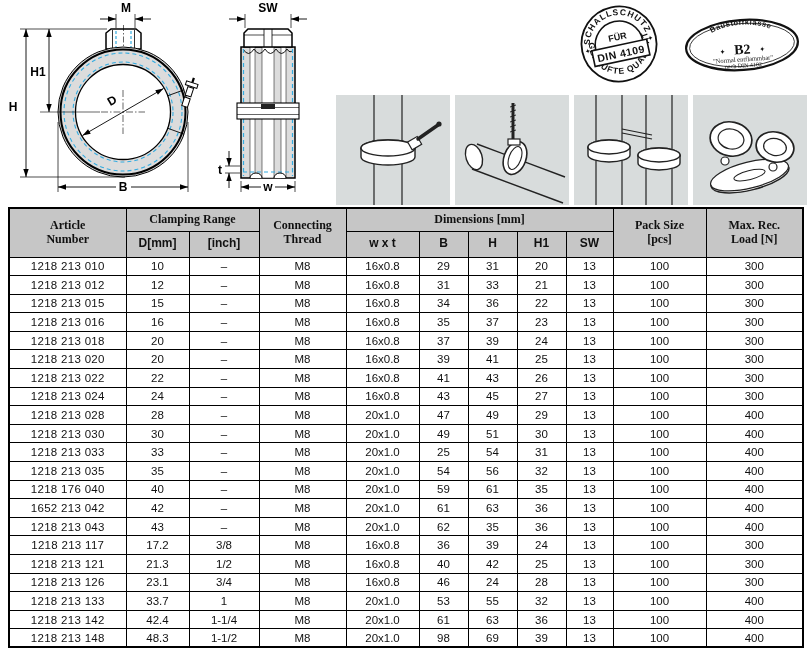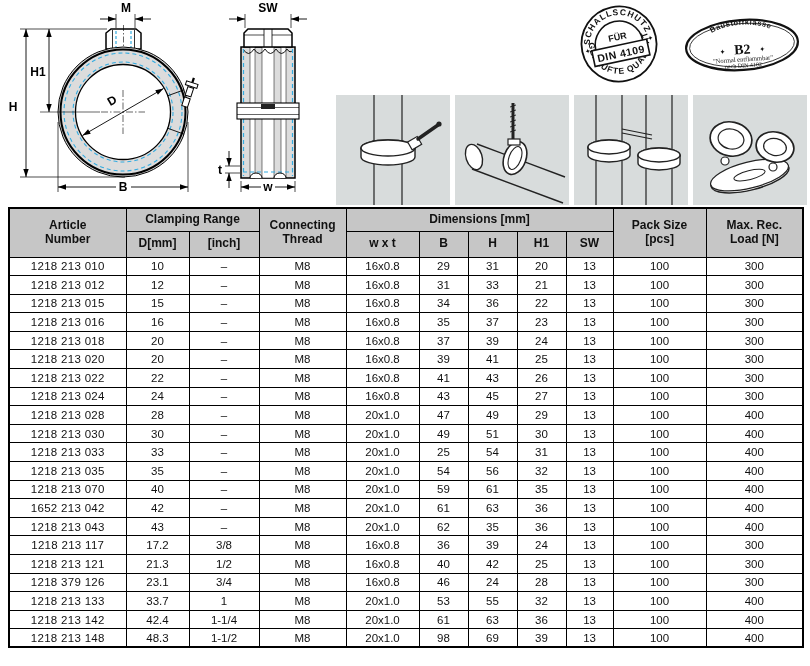--- a/index.html
+++ b/index.html
@@ -14,21 +14,21 @@
   .badges { position:absolute; left:560px; top:0; }
 
   
   .panel { position:absolute; top:95px; width:114px; height:110px; background:#d8dcdc; }
   .panel svg { display:block; }
 
   
   table.spec { position:absolute; left:8px; top:207px; width:794px; border-collapse:collapse; table-layout:fixed; border:2px solid #000; }
   .spec th, .spec td { border:1px solid #000; text-align:center; vertical-align:middle; overflow:hidden; }
   .spec thead th { background:#c6c6c6; font-size:12px; font-weight:bold; line-height:1.12; }
-  .spec thead tr.r1 th { height:23px; }
+  .spec thead tr.r1 th { height:23px;font-family:Liberation Serif, serif; }
   .spec thead tr.r2 th { height:26px; }
   .multiline { white-space:pre-line; }
   .spec tbody td { height:18.6px; font-size:11.5px; background:#fff; }
   .spec tbody td.article { font-weight:normal; letter-spacing:0.3px; }
 
   .dim-label { font:bold 12px "Liberation Sans", sans-serif; fill:#000; }
   .badge-arc { font:bold 8.5px "Liberation Sans", sans-serif; fill:#111; letter-spacing:1px; }
   .badge-arc-b { font:bold 7.5px "Liberation Sans", sans-serif; fill:#111; letter-spacing:0.5px; }
 </style>
 </head>
@@ -451,21 +451,21 @@
       <td>20x1.0</td>
       <td>54</td>
       <td>56</td>
       <td>32</td>
       <td>13</td>
       <td>100</td>
       <td>400</td>
     </tr>
 
     <tr>
-      <td class="article">1218 213 070</td>
+      <td class="article">1218 176 040</td>
       <td>40</td>
       <td>–</td>
       <td>M8</td>
       <td>20x1.0</td>
       <td>59</td>
       <td>61</td>
       <td>35</td>
       <td>13</td>
       <td>100</td>
       <td>400</td>
@@ -521,21 +521,21 @@
       <td>16x0.8</td>
       <td>40</td>
       <td>42</td>
       <td>25</td>
       <td>13</td>
       <td>100</td>
       <td>300</td>
     </tr>
 
     <tr>
-      <td class="article">1218 379 126</td>
+      <td class="article">1218 213 126</td>
       <td>23.1</td>
       <td>3/4</td>
       <td>M8</td>
       <td>16x0.8</td>
       <td>46</td>
       <td>24</td>
       <td>28</td>
       <td>13</td>
       <td>100</td>
       <td>300</td>

